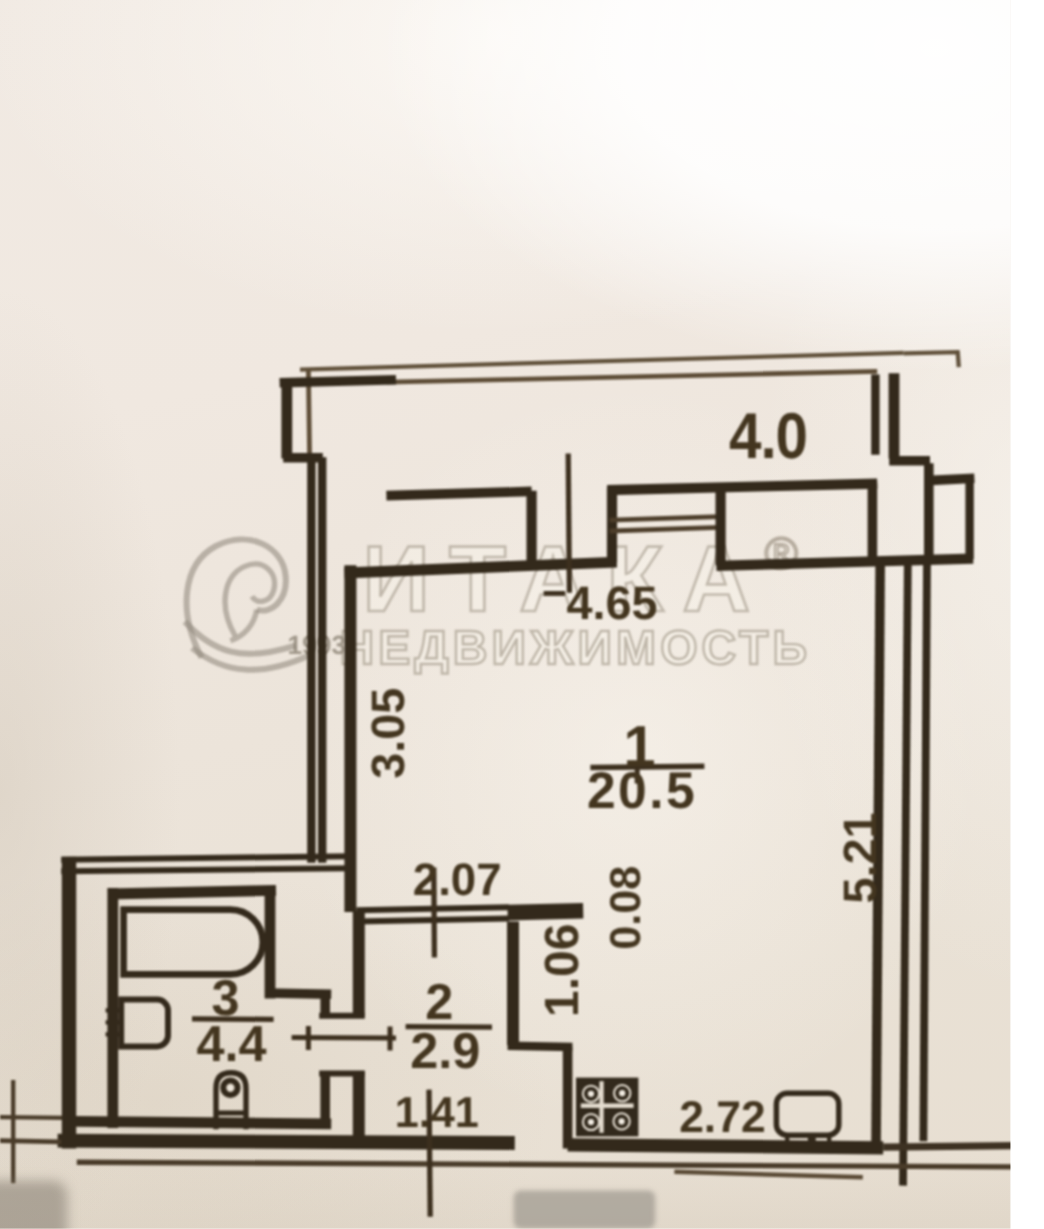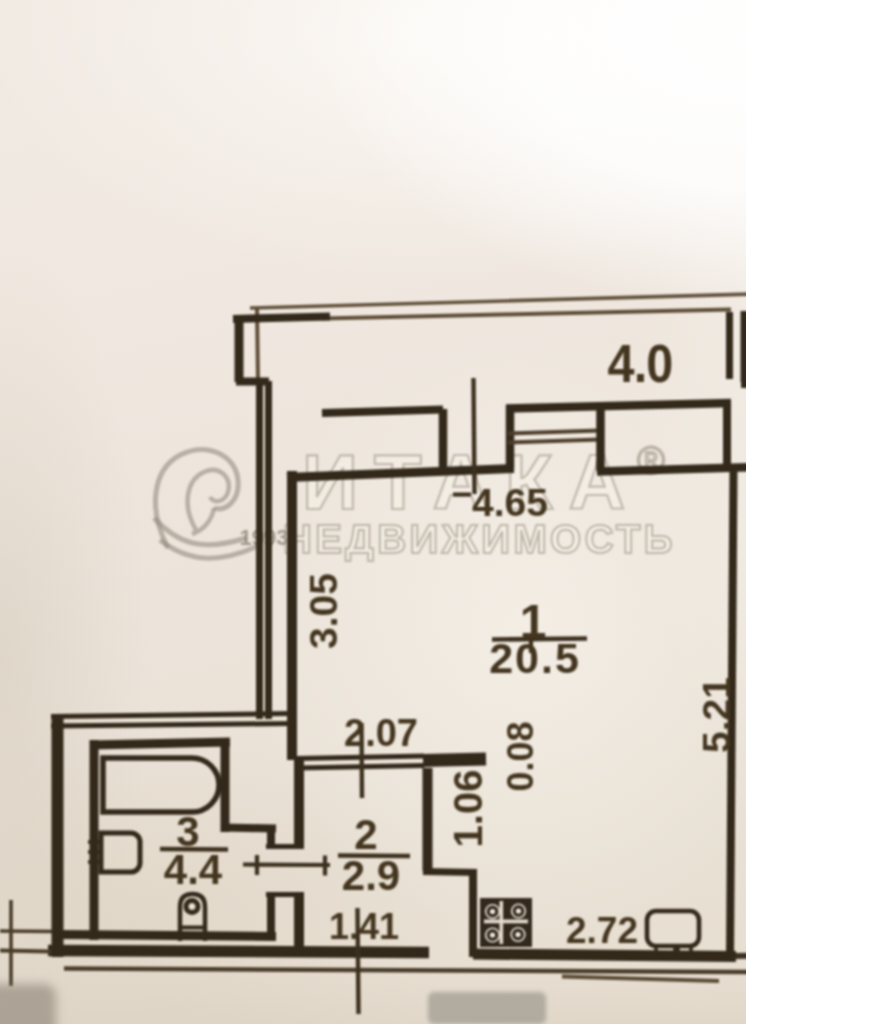--- a/index.html
+++ b/index.html
@@ -1,16 +1,16 @@
 <!DOCTYPE html>
 <html><head>
 <meta charset="utf-8">
 <style>
   html,body{margin:0;padding:0;}
-  #page{position:relative;width:746px;height:1024px;overflow:hidden;
+  #page{position:relative;width:842px;height:1024px;overflow:hidden;
     background:
       radial-gradient(ellipse 620px 360px at 780px 40px, rgba(255,255,255,0.98) 0%, rgba(255,255,255,0.85) 42%, rgba(255,255,255,0) 75%),
       radial-gradient(ellipse 560px 320px at 420px 30px, rgba(252,249,245,0.92) 0%, rgba(252,249,245,0) 78%),
       radial-gradient(ellipse 300px 500px at 870px 430px, rgba(250,247,242,0.55) 0%, rgba(250,247,242,0) 80%),
       radial-gradient(ellipse 360px 390px at 530px 630px, rgba(252,248,242,0.5) 0%, rgba(252,248,242,0) 80%),
       linear-gradient(0deg, rgba(200,188,170,0.22) 0%, rgba(200,188,170,0) 6%),
       radial-gradient(ellipse 150px 420px at 0px 660px, rgba(203,192,176,0.38) 0%, rgba(203,192,176,0) 100%),
       radial-gradient(ellipse 330px 200px at 130px 920px, rgba(196,181,158,0.22) 0%, rgba(196,181,158,0) 100%),
       linear-gradient(168deg, #f1eae3 0%, #f0e8e0 30%, #ece4da 55%, #e9e1d5 78%, #e7ded1 100%);
     font-family:"Liberation Sans", sans-serif;}

